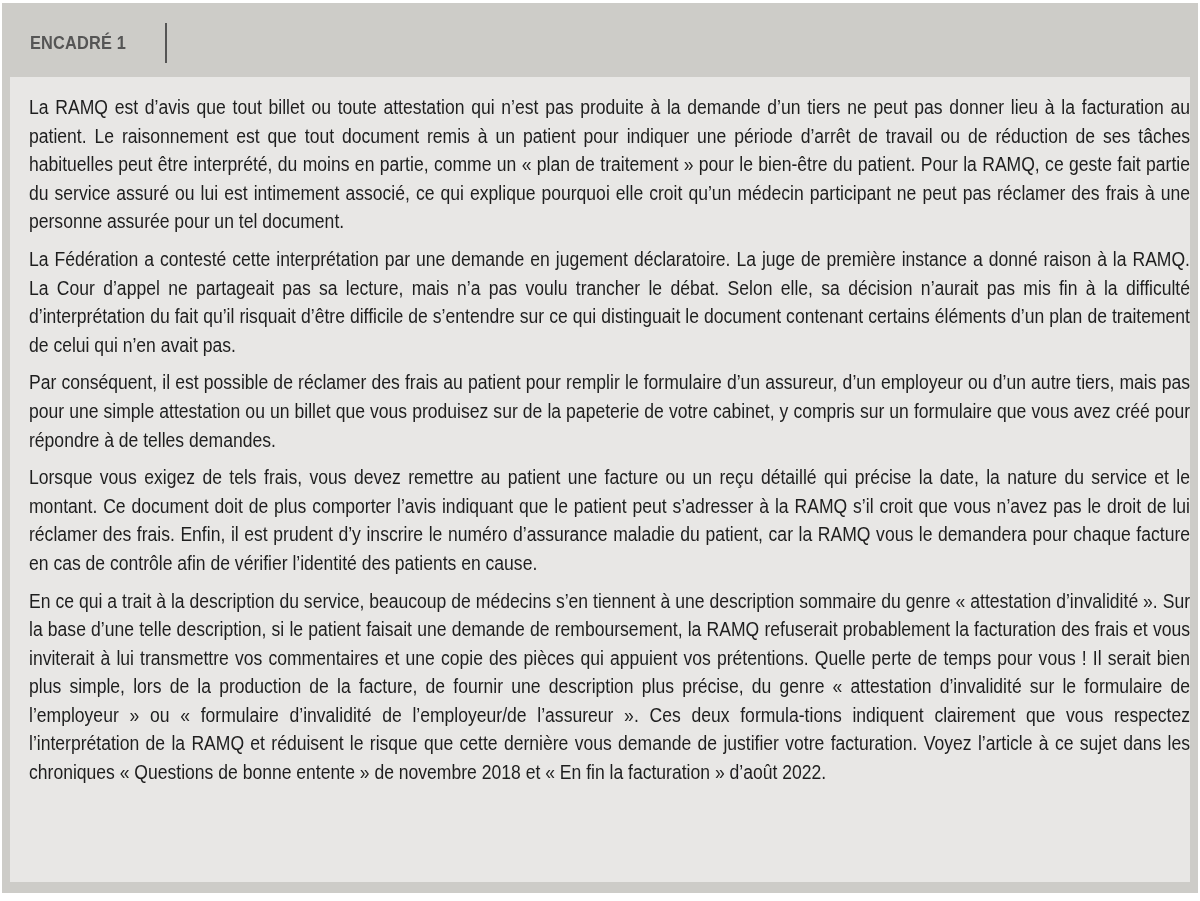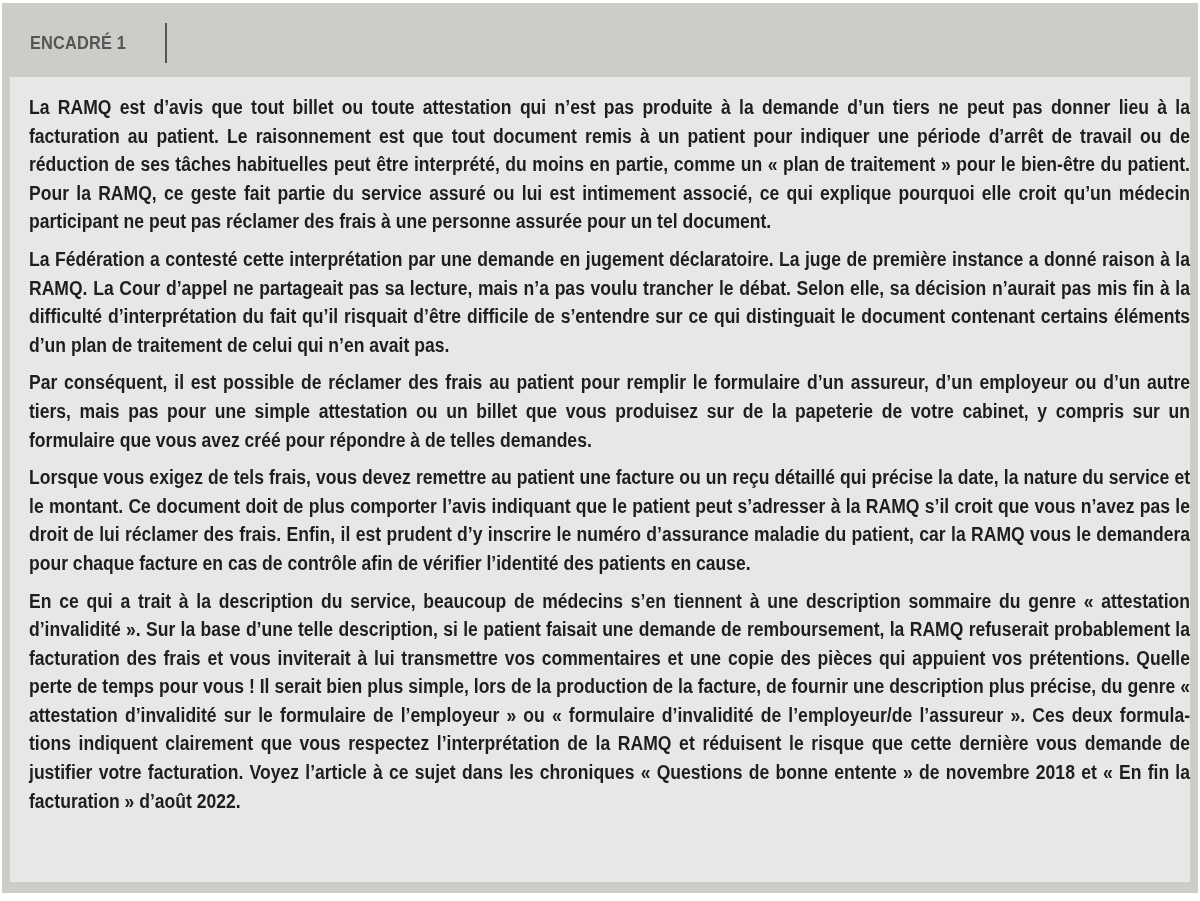--- a/index.html
+++ b/index.html
@@ -21,21 +21,21 @@
     }
     .header-divider {
       position: absolute; left: 163px; top: 20px; width: 2px; height: 40px;
       background: #555555;
     }
     .panel {
       position: absolute; left: 8px; top: 74px; width: 1180px; height: 805px;
       background: #e8e7e5;
     }
     .content {
-      position: absolute; left: 19px; top: 16px; width: 1160px; font-weight: bold;
+      position: absolute; left: 19px; top: 16px; width: 1160px;
     }
     .para {
       font-family: "Liberation Sans Narrow", "Liberation Sans", sans-serif;
       font-size: 19.5px; line-height: 28.6px; color: #1e1e1e;
       margin: 0 0 9px 0;
       width: 1290px;
       transform: scaleX(0.9); transform-origin: left top;
       text-align: justify;
     }
     .para-wrap { width: 1161px; overflow: visible; }

